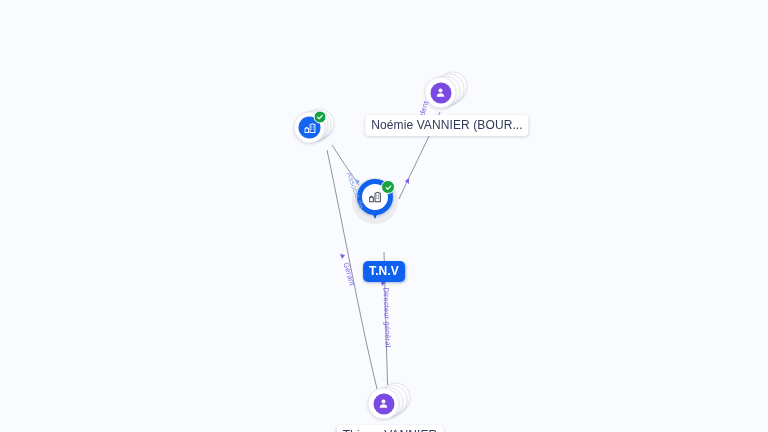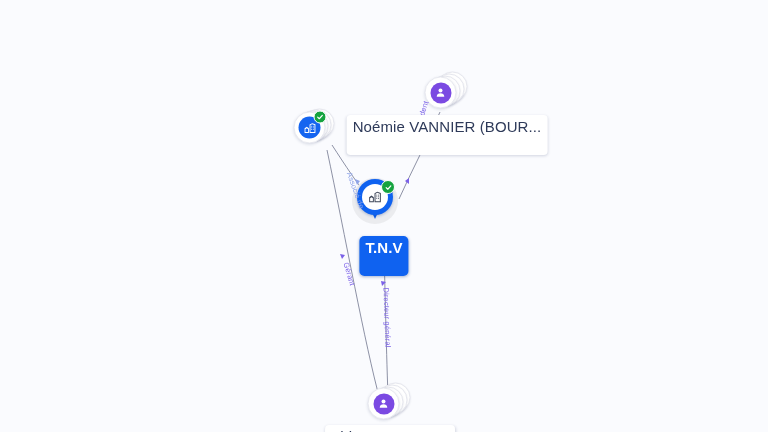--- a/index.html
+++ b/index.html
@@ -165,33 +165,34 @@
     justify-content: center;
   }
 
   
   .node-label {
     position: absolute;
     transform: translateX(-50%);
     white-space: nowrap;
     background: #ffffff;
     color: #2e3a59;
-    font-size: 15px;
+    font-size: 12px;
     letter-spacing: 0.1px;
-    padding: 3px 6px 20px 6px;
+    padding: 3px 6px 4px 6px;
     border-radius: 4px;
     box-shadow: 0 1px 3px rgba(30,40,90,0.18);
     z-index: 8;
   }
   .node-label.selected {
     background: #0f62f0;
     color: #ffffff;
     font-weight: bold;
     border-radius: 5px;
     box-shadow: 0 1px 3px rgba(15,50,130,0.35);
+    margin-top: 25px;
   }
 
   
   .edge-label {
     position: absolute;
     white-space: nowrap;
     font-size: 7.5px;
     letter-spacing: 0.15px;
     pointer-events: none;
     transform-origin: 0 50%;

